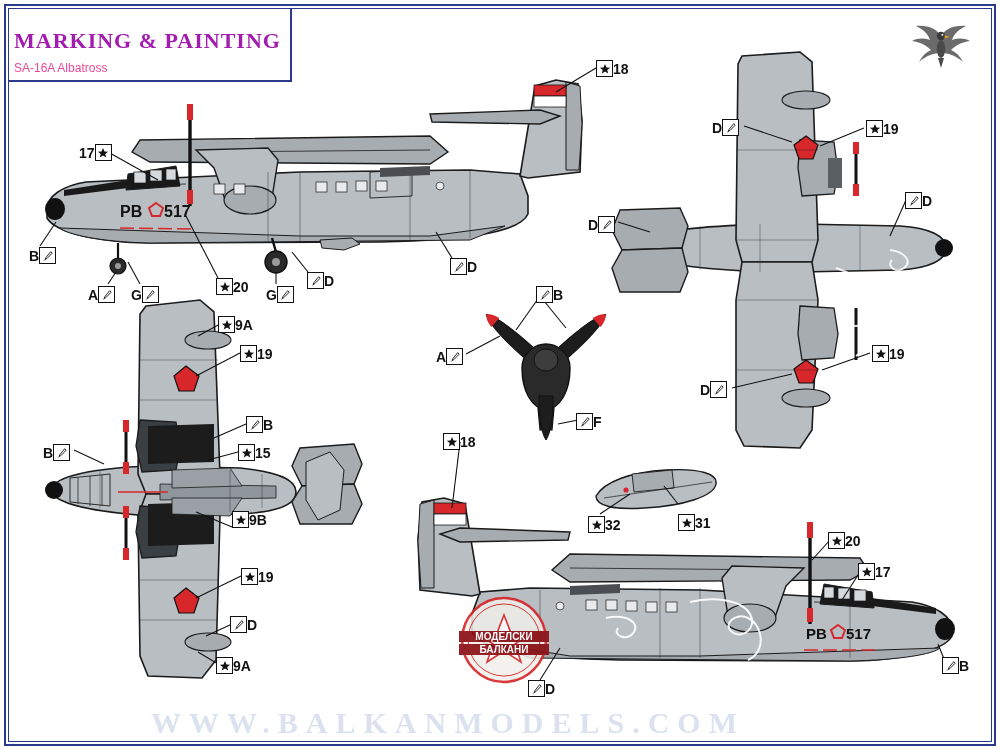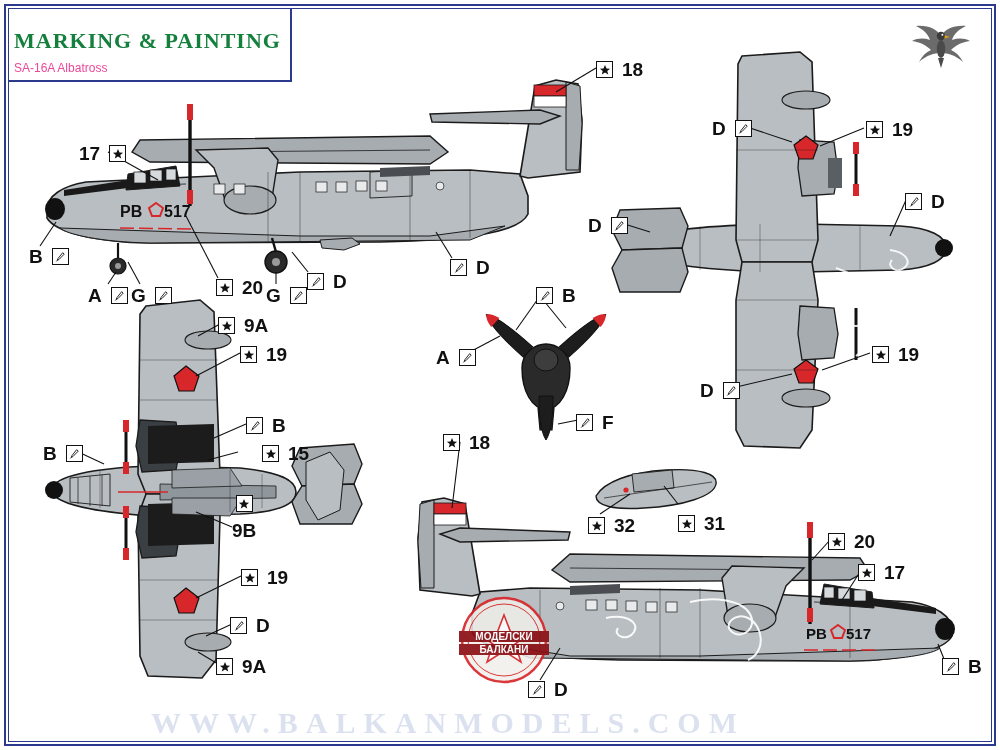--- a/index.html
+++ b/index.html
@@ -44,41 +44,41 @@
     background: #2b3a8c;
   }
   
   .title {
     position: absolute;
     left: 14px; top: 28px;
     font-family: "Liberation Serif", serif;
     font-weight: bold;
     font-size: 22px;
     letter-spacing: 1px;
-    color: #15803d;
+    color: #a21caf;
   }
   .subtitle {
     position: absolute;
     left: 14px; top: 61px;
     font-size: 12px;
     color: #ec4899;
   }
   
   .logo-bird {
     position: absolute;
     right: 24px; top: 22px;
     width: 70px; height: 48px;
   }
   
   .callout {
     position: absolute;
     display: flex;
     align-items: center;
-    gap: 9px;
-    font-size: 19px;
+    gap: 0;
+    font-size: 14px;
     font-weight: bold;
     color: #111;
     white-space: nowrap;
   }
   .callout.rev { flex-direction: row-reverse; }
   .badge {
     width: 17px; height: 17px;
     border: 1.4px solid #111;
     background: #fff;
     display: inline-flex;
@@ -580,38 +580,38 @@
       </div>
       <div class="callout" style="left: 246px; top: 416px;">
         <span class="badge">
           <svg viewBox="0 0 16 16" width="12" height="12" aria-hidden="true">
             <path d="M11.6 2.2 L13.6 4.2 L6.6 11.4 L4.3 12.6 L5.2 10.2 Z" fill="none" stroke="#111" stroke-width="1.2"></path>
             <path d="M4.3 12.6 L3 14" stroke="#111" stroke-width="1.1"></path>
           </svg>
         </span>
         <span class="cnum">B</span>
       </div>
-      <div class="callout" style="left: 238px; top: 444px; margin-left: 24px;">
+      <div class="callout" style="left: 238px; top: 444px;">
         <span class="badge">
           <svg viewBox="0 0 16 16" width="12" height="12" aria-hidden="true">
             <path d="M8 1.4 L10 6 L14.8 6.2 L11 9.2 L12.3 14 L8 11.2 L3.7 14 L5 9.2 L1.2 6.2 L6 6 Z" fill="#111"></path>
           </svg>
         </span>
         <span class="cnum">15</span>
       </div>
       <div class="callout rev" style="left: 43px; top: 444px;">
         <span class="badge">
           <svg viewBox="0 0 16 16" width="12" height="12" aria-hidden="true">
             <path d="M11.6 2.2 L13.6 4.2 L6.6 11.4 L4.3 12.6 L5.2 10.2 Z" fill="none" stroke="#111" stroke-width="1.2"></path>
             <path d="M4.3 12.6 L3 14" stroke="#111" stroke-width="1.1"></path>
           </svg>
         </span>
         <span class="cnum">B</span>
       </div>
-      <div class="callout" style="left: 232px; top: 495px; flex-direction: column;">
+      <div class="callout" style="left: 232px; top: 511px;">
         <span class="badge">
           <svg viewBox="0 0 16 16" width="12" height="12" aria-hidden="true">
             <path d="M8 1.4 L10 6 L14.8 6.2 L11 9.2 L12.3 14 L8 11.2 L3.7 14 L5 9.2 L1.2 6.2 L6 6 Z" fill="#111"></path>
           </svg>
         </span>
         <span class="cnum">9B</span>
       </div>
       <div class="callout" style="left: 241px; top: 568px;">
         <span class="badge">
           <svg viewBox="0 0 16 16" width="12" height="12" aria-hidden="true">

